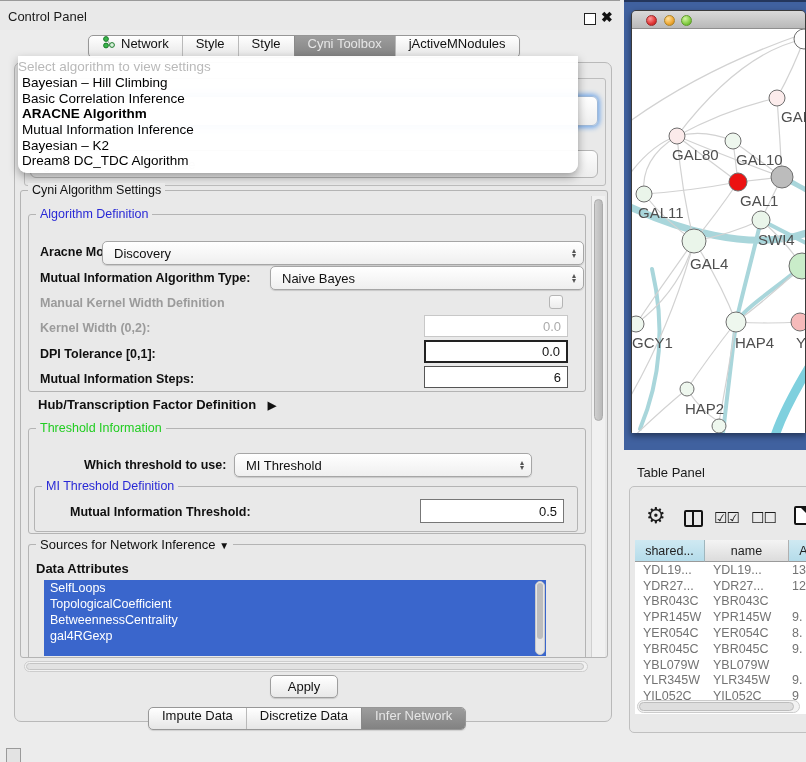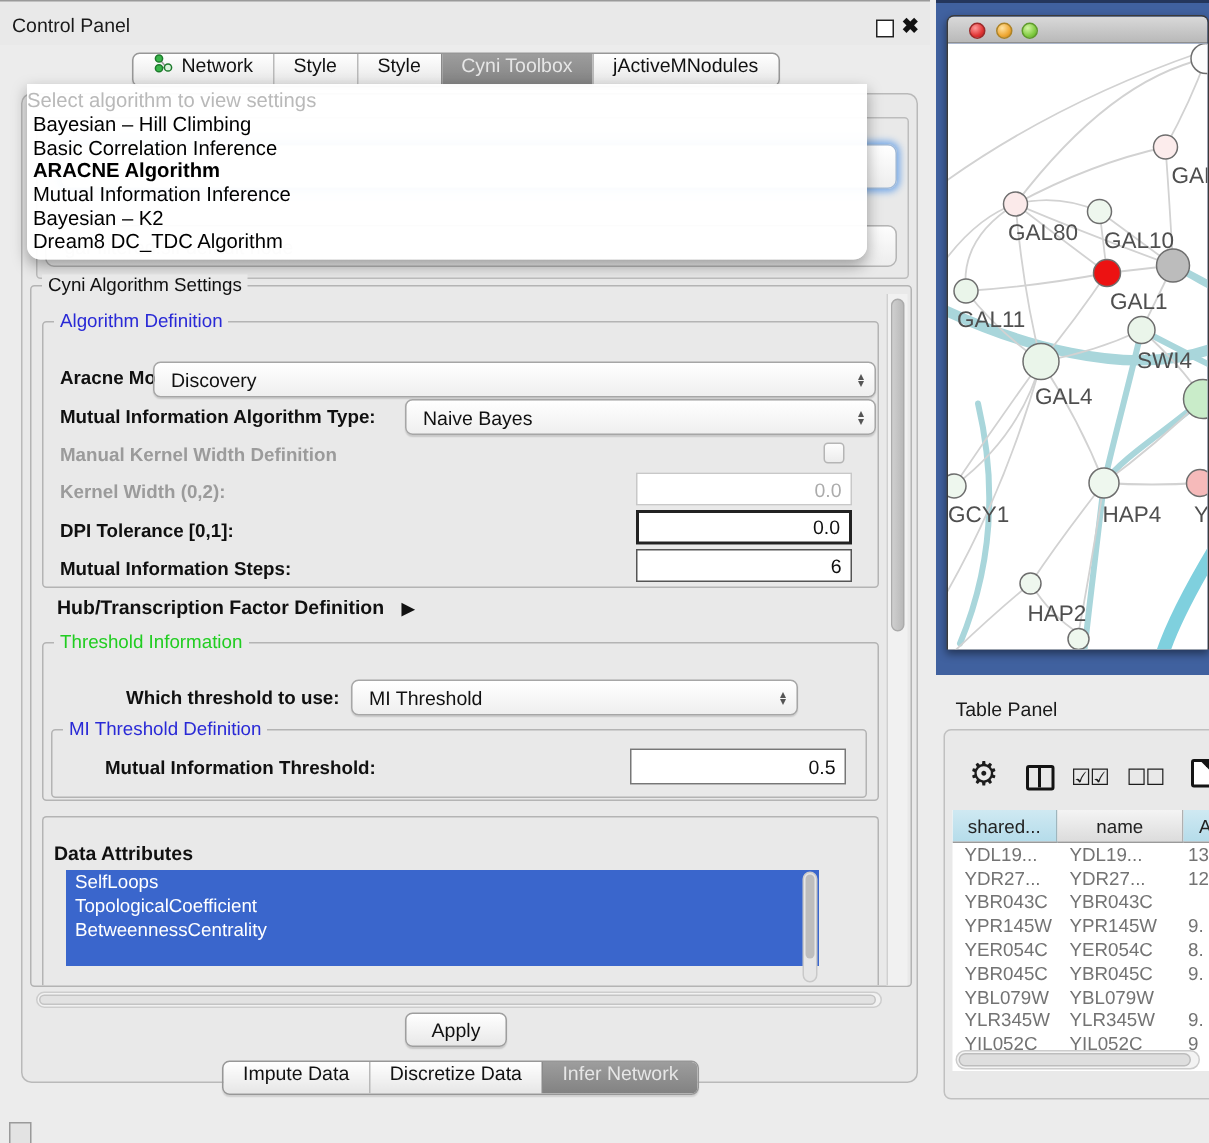--- a/index.html
+++ b/index.html
@@ -65,21 +65,21 @@
               background:linear-gradient(#fdfdfd,#ececec); }
 
   #settings-group { left:20px; top:190px; width:588px; height:468px; }
   #settings-title { left:28px; top:183px; }
 
   
   #v-scroll { left:591px; top:196px; width:14px; height:461px; background:#f1f1f1; border-left:1px solid #d0d0d0; }
   #v-thumb { left:2px; top:3px; width:9px; height:222px; border-radius:5px;
              background:linear-gradient(90deg,#cfcfcf,#b9b9b9); border:1px solid #ababab; }
 
-  #attr-list { left:44px; top:580px; width:502px; height:64px; background:#3a66cc; overflow:hidden; }
+  #attr-list { left:44px; top:580px; width:502px; height:76px; background:#3a66cc; overflow:hidden; }
   .attr-item { color:#fff; font-size:12.5px; height:16px; line-height:16px; padding-left:6px; white-space:nowrap; }
   #attr-scroll { left:535px; top:581px; width:10px; height:74px; background:#e6e6e6; border:1px solid #c9c9c9; border-radius:5px; }
   #attr-thumb { left:1px; top:1px; width:6px; height:56px; background:#bdbdbd; border-radius:4px; }
 
   #h-scroll { left:24px; top:661px; width:564px; height:11px; background:#f2f2f2; border:1px solid #cdcdcd; border-radius:6px; }
   #h-thumb { left:1px; top:1px; width:558px; height:7px; background:#e2e2e2; border:1px solid #c4c4c4; border-radius:4px; }
 
   #apply-btn { left:270px; top:675px; width:68px; height:23px; border:1px solid #9e9e9e; border-radius:5px;
                background:linear-gradient(#ffffff,#e8e8e8); font-size:13px; display:flex;
                align-items:center; justify-content:center; box-shadow:0 1px 1px rgba(0,0,0,.15); }
@@ -230,25 +230,30 @@
     <span>MI Threshold</span>
     <span class="arrows">▴<br>▾</span>
   </div>
 
   <div class="group" style="left:34px;top:486px;width:544px;height:46px;"></div>
   <div class="abs gtitle t-blue" style="left:42px;top:479px;">MI Threshold Definition</div>
   <div class="lbl" style="left:46px;top:505px;padding-left:24px;">Mutual Information Threshold:</div>
   <div class="field" style="left:420px;top:499px;width:144px;height:24px;border:1px solid #777;">0.5</div>
 
   <div class="group" style="left:28px;top:544px;width:558px;height:113px;border-bottom:none;border-radius:3px 3px 0 0;"></div>
+  <div class="abs gtitle" style="left:36px;top:537px;font-size:13px;">
+    <span>Sources for Network Inference</span>
+    <span class="tri" style="font-size:10px;">▼</span>
+  </div>
   <div class="lbl" style="left:36px;top:561px;font-size:13px;">Data Attributes</div>
   <div class="abs" id="attr-list" style="background: rgb(58, 102, 204);">
       <div class="attr-item">SelfLoops</div>
       <div class="attr-item">TopologicalCoefficient</div>
       <div class="attr-item">BetweennessCentrality</div>
+      <div class="attr-item">gal4RGexp</div>
     </div>
   <div class="abs" id="attr-scroll">
     <div class="abs" id="attr-thumb"></div>
   </div>
 
   <div class="abs" id="h-scroll">
     <div class="abs" id="h-thumb"></div>
   </div>
 
   <div class="abs" id="apply-btn">Apply</div>

